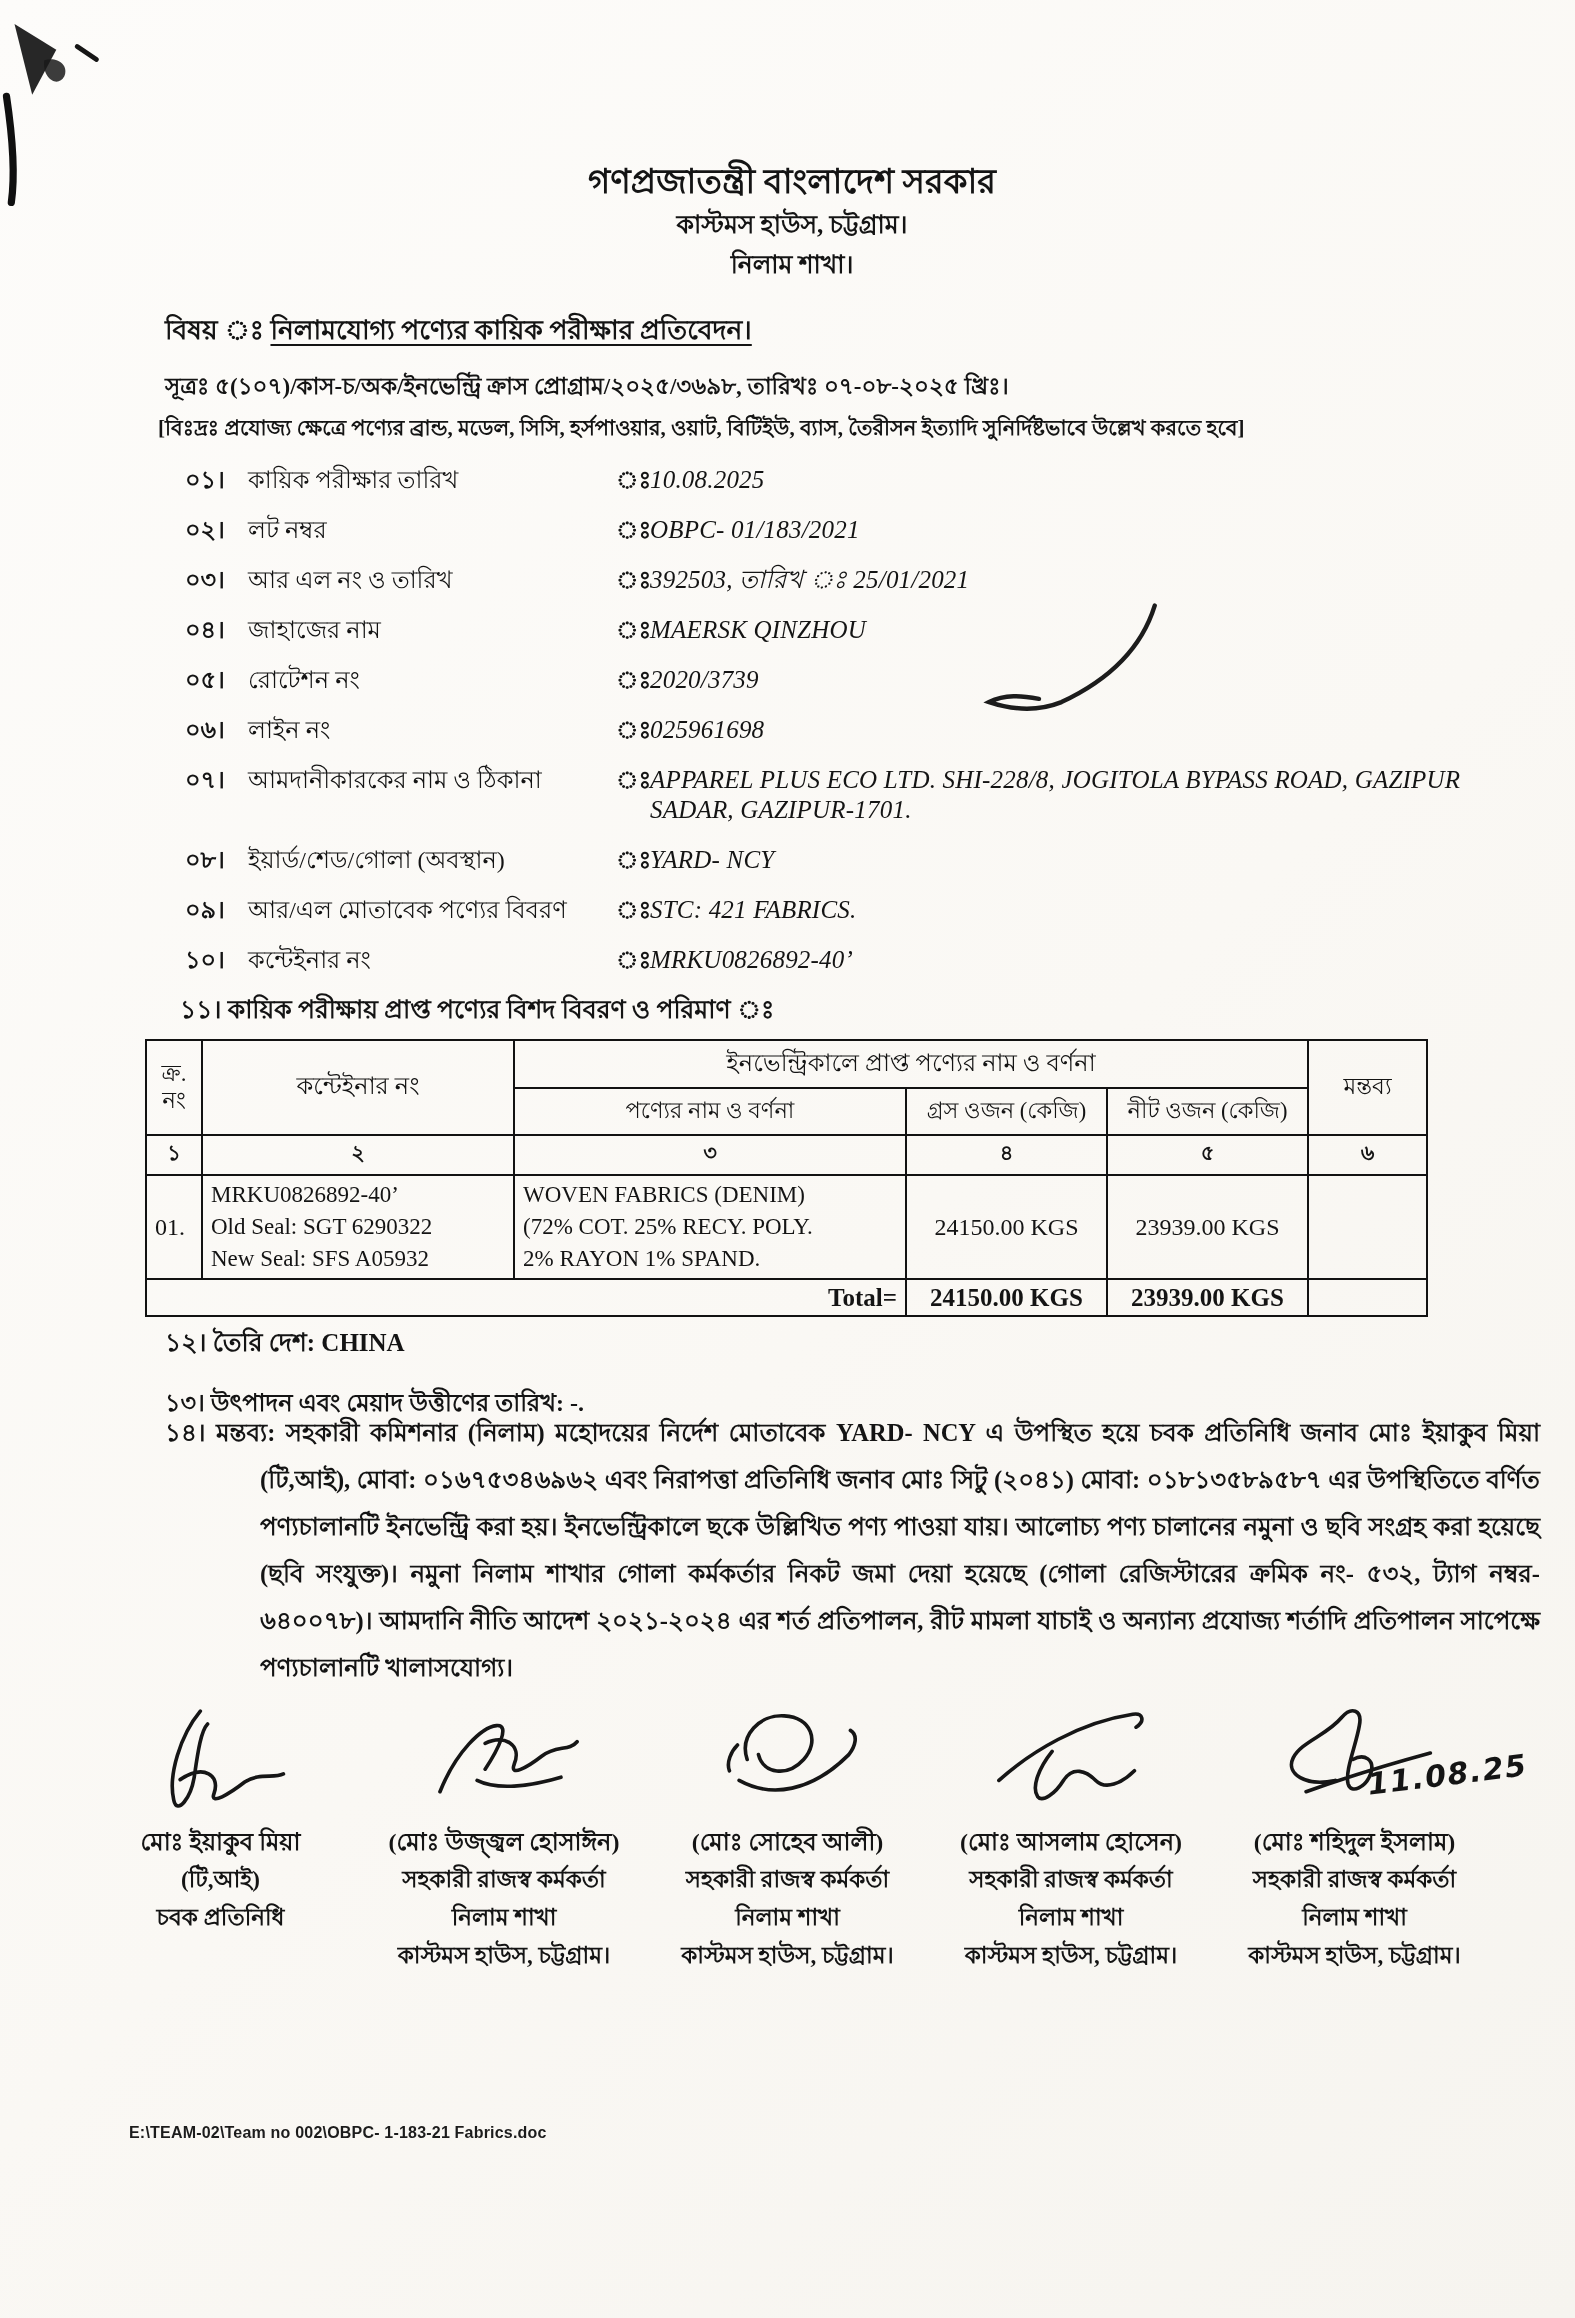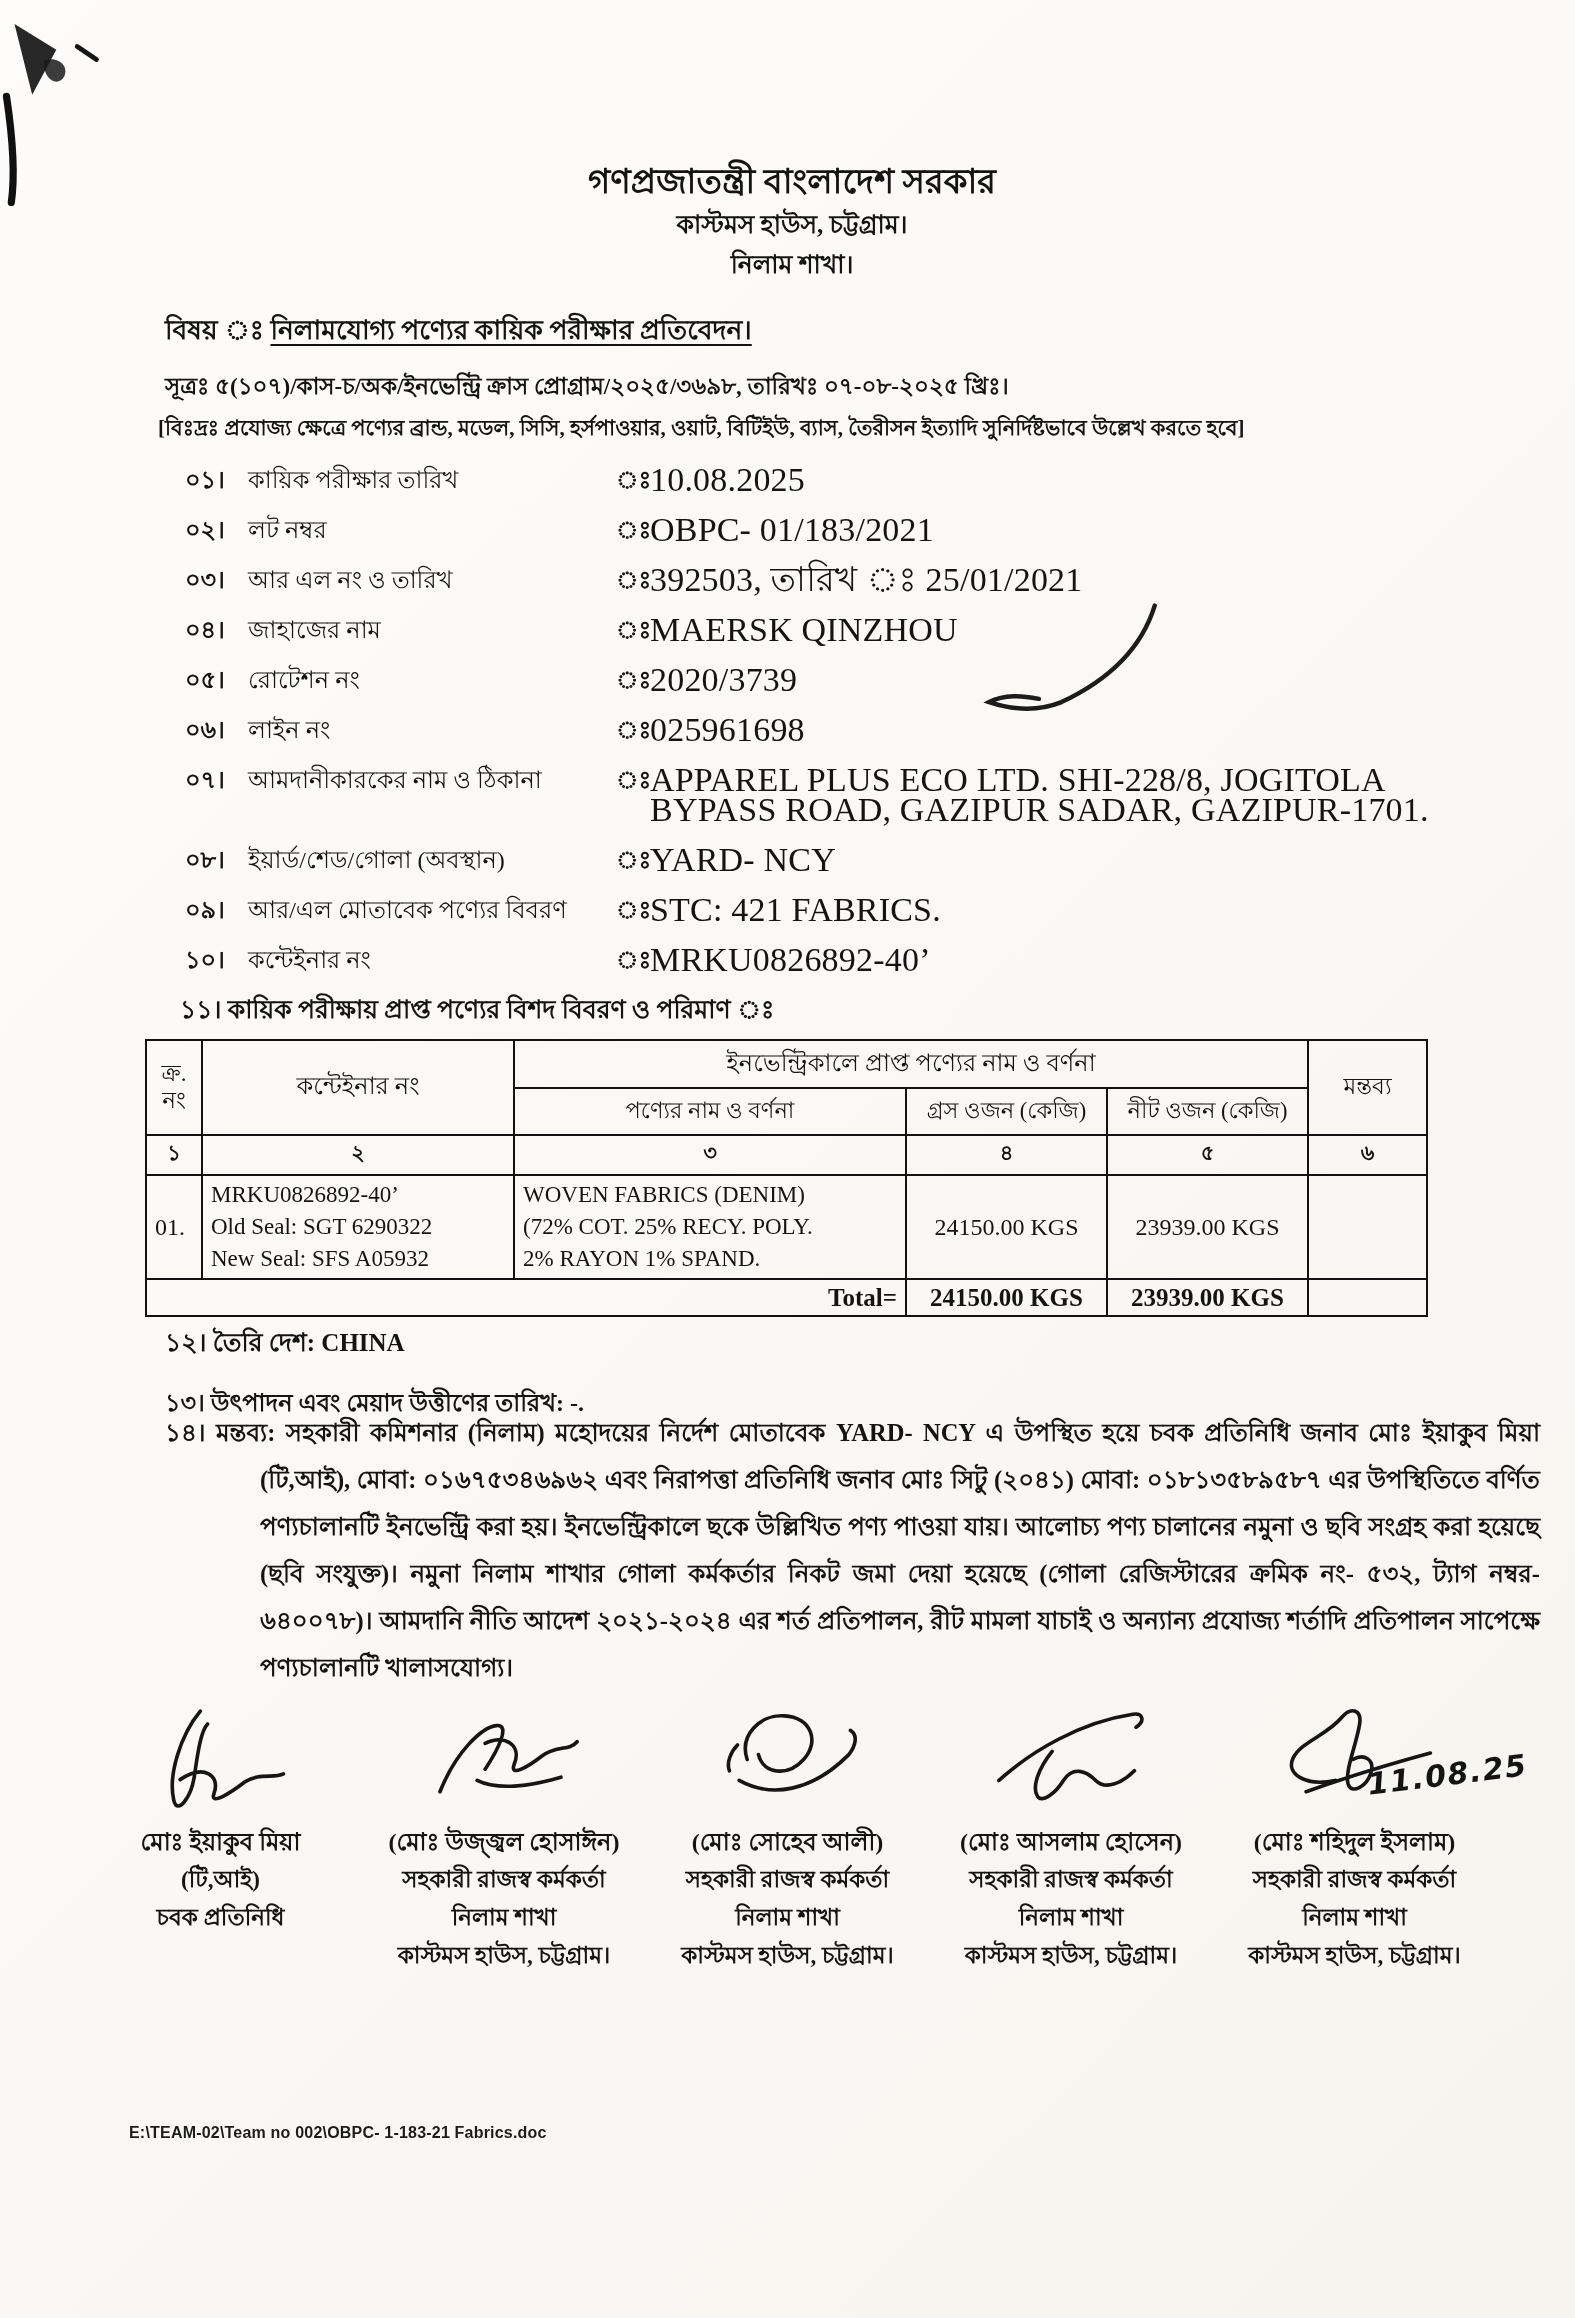--- a/index.html
+++ b/index.html
@@ -28,21 +28,21 @@
   .note{position:absolute;top:412px;left:158px;font-size:21px;font-weight:600;}
   
   .fields{position:absolute;top:465px;left:165px;width:1278px;margin-left:20px;}
   .field-row{
     display:grid;grid-template-columns:63px 368px 34px 1fr;
     font-size:24px;line-height:30px;margin-bottom:20px;
   }
   .f-no{font-weight:600;}
   .f-label{font-weight:400;}
   .f-colon{font-weight:700;text-align:center;}
-  .f-value{font-size:34px;letter-spacing:0.2px;}
+  .f-value{font-size:25px;letter-spacing:0.2px;font-style:italic;}
   
   .section11{position:absolute;top:990px;left:180px;font-size:25px;font-weight:700;}
   
   .goods-table{
     position:absolute;top:1039px;left:145px;width:1282px;
     border-collapse:collapse;table-layout:fixed;
     font-size:23px;
   }
   .goods-table th,.goods-table td{
     border:2px solid #121212;padding:3.2px 8px;vertical-align:middle;

